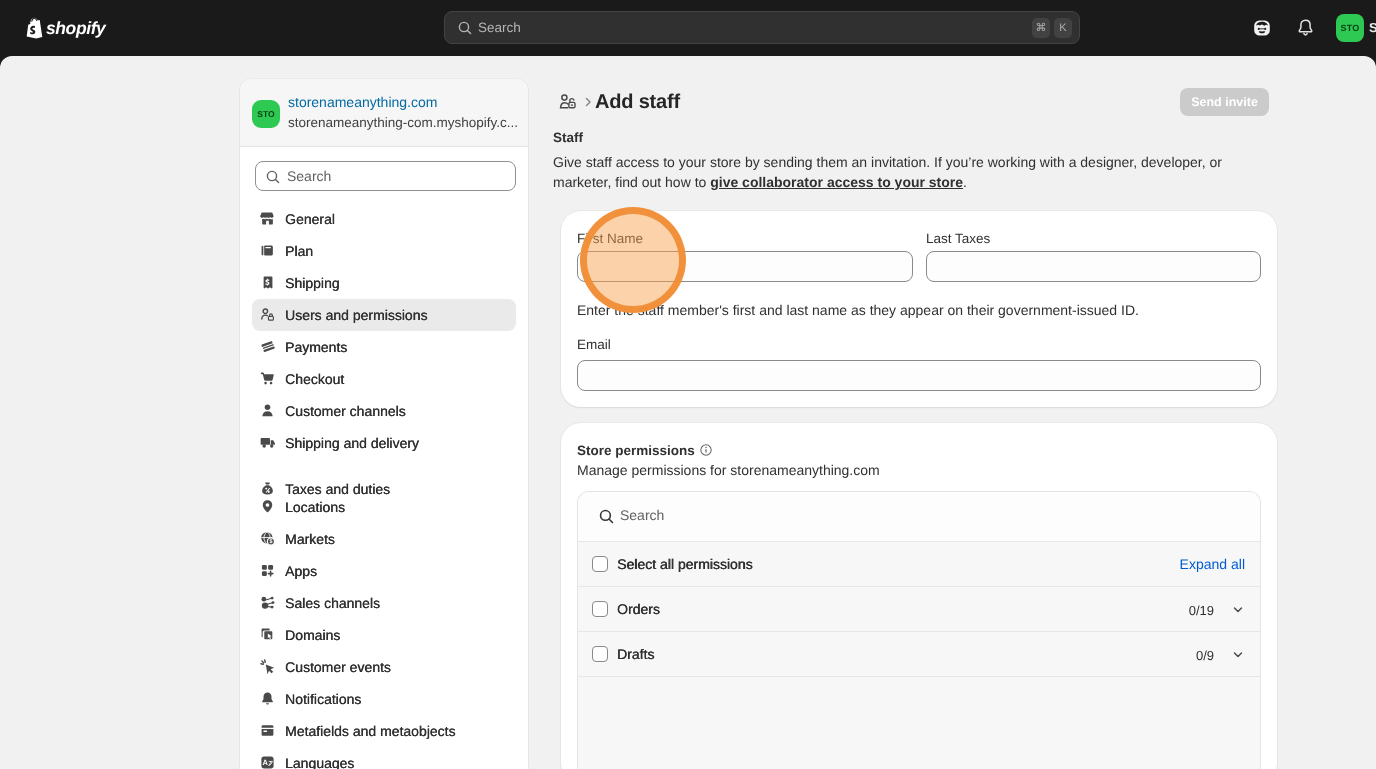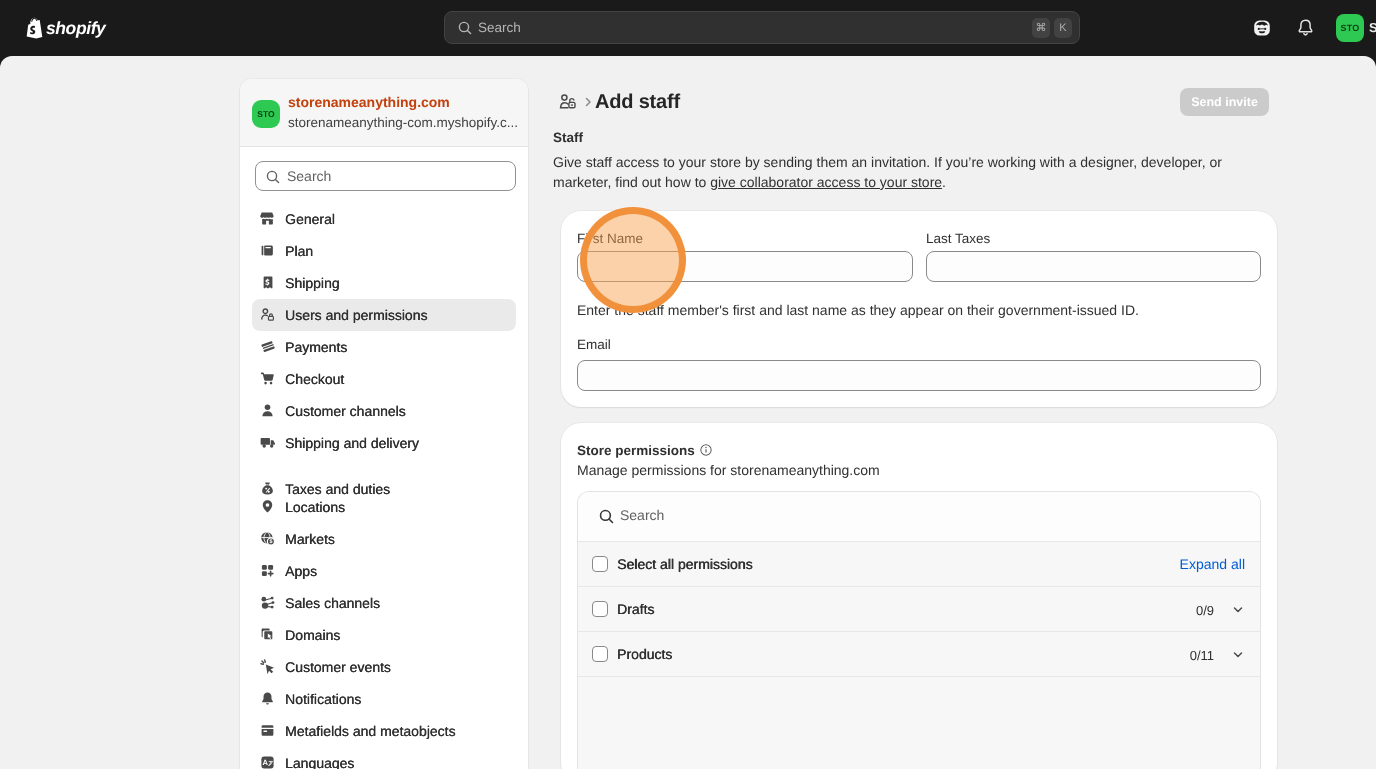--- a/index.html
+++ b/index.html
@@ -19,36 +19,36 @@
 #tb-store { position:absolute; left:1336px; top:14px; width:28px; height:28px; border-radius:8px; background:#2ec952; color:rgba(0,30,5,0.8); font-size:9px; font-weight:bold; text-align:center; line-height:28px; letter-spacing:0.2px; }
 #tb-storename { position:absolute; left:1369px; top:20px; color:#ebebeb; font-size:13px; font-weight:bold; }
 
 
 #frame { position:absolute; left:0; top:56px; width:1376px; height:713px; background:#f1f1f1; border-radius:12px 12px 0 0; overflow:hidden; }
 
 
 #sidebar { position:absolute; left:240px; top:79px; width:288px; height:700px; background:#fff; border-radius:12px; box-shadow:0 1px 2px rgba(0,0,0,0.07), 0 0 0 1px rgba(0,0,0,0.03); overflow:hidden; }
 #sb-head { position:absolute; left:0; top:0; width:288px; height:68px; background:#f6f6f6; border-bottom:1px solid #e3e3e3; }
 #sb-avatar { position:absolute; left:12px; top:21px; width:28px; height:28px; border-radius:9px; background:#2ec952; color:rgba(0,30,5,0.8); font-size:8.5px; font-weight:bold; text-align:center; line-height:28px; }
-#sb-title { position:absolute; left:48px; top:15px; font-size:14px; font-weight:bold; color:#c2410c; }
+#sb-title { position:absolute; left:48px; top:15px; font-size:14px; font-weight:normal; color:#0369a1; }
 #sb-sub { position:absolute; left:48px; top:36px; font-size:13.5px; color:#3f3f3f; }
 #sb-search { position:absolute; left:15px; top:82px; width:261px; height:30px; border:1px solid #919191; border-radius:8px; background:#fff; }
 #sb-search .ph { position:absolute; left:31px; top:6px; font-size:14px; color:#616161; }
 #sb-search .mag { position:absolute; left:9px; top:7px; }
 .nav { position:absolute; left:12px; width:264px; height:32px; border-radius:8px; }
 .nav .ic { position:absolute; left:8px; top:8px; width:15px; height:15px; }
 .nav .lb { position:absolute; left:33px; top:8px; font-size:14px; color:#303030; text-shadow:0.3px 0 0 #303030; }
 .nav.sel { background:#eaeaea; }
 #crumb-ic { position:absolute; left:559px; top:94px; }
 #crumb-sep { position:absolute; left:582px; top:95px; color:#8a8a8a; }
 #h1 { position:absolute; left:595px; top:91px; font-size:20px; font-weight:bold; color:#262626; letter-spacing:-0.2px; }
 #sendbtn { position:absolute; left:1180px; top:88px; width:89px; height:28px; background:#cbcbcb; border-radius:8px; color:#fff; font-size:12.5px; font-weight:bold; text-align:center; line-height:28px; }
 #staff-h { position:absolute; left:553px; top:130px; font-size:13.5px; font-weight:bold; color:#303030; }
 #staff-p { position:absolute; left:553px; top:152px; font-size:14px; color:#303030; line-height:20px; width:700px; }
-#staff-p a { color:#303030; }
+#staff-p a { color:#303030;font-weight:bold; }
 
 .card { position:absolute; background:#fff; border-radius:20px; box-shadow:0 1px 2px rgba(0,0,0,0.07), 0 0 0 1px rgba(0,0,0,0.03);margin-left:8px; }
 #card1 { left:553px; top:211px; width:716px; height:196px; }
 #card2 { left:553px; top:423px; width:716px; height:360px; }
 
 .flabel { position:absolute; font-size:13.5px; color:#303030; }
 .finput { position:absolute; height:31px; background:#fdfdfd; border:1px solid #8a8a8a; border-radius:8px; }
 
 #permtable { position:absolute; left:16px; top:68px; width:684px; height:292px; border:1px solid #e3e3e3; border-radius:12px 12px 0 0; border-bottom:none; overflow:hidden; background:#f7f7f7; }
 .prow { position:relative; width:100%; height:45px; border-top:1px solid #e7e7e7; }
@@ -269,30 +269,30 @@
         </svg>
         <span class="ph">Search</span>
       </div>
       <div class="prow">
         <div class="cb"></div>
         <div class="plb" style="text-shadow:0.55px 0 0 #303030;">Select all permissions</div>
         <div id="expand">Expand all</div>
       </div>
       <div class="prow">
         <div class="cb"></div>
+        <div class="plb">Orders</div>
+        <div class="cnt">0/19</div>
+        <svg class="chev" width="12" height="12" viewBox="0 0 12 12">
+          <path d="M2.5 4l3.5 3.5L9.5 4" fill="none" stroke="#4a4a4a" stroke-width="1.5" stroke-linecap="round" stroke-linejoin="round"></path>
+        </svg>
+      </div>
+      <div class="prow">
+        <div class="cb"></div>
         <div class="plb">Drafts</div>
         <div class="cnt">0/9</div>
-        <svg class="chev" width="12" height="12" viewBox="0 0 12 12">
-          <path d="M2.5 4l3.5 3.5L9.5 4" fill="none" stroke="#4a4a4a" stroke-width="1.5" stroke-linecap="round" stroke-linejoin="round"></path>
-        </svg>
-      </div>
-      <div class="prow">
-        <div class="cb"></div>
-        <div class="plb">Products</div>
-        <div class="cnt">0/11</div>
         <svg class="chev" width="12" height="12" viewBox="0 0 12 12">
           <path d="M2.5 4l3.5 3.5L9.5 4" fill="none" stroke="#4a4a4a" stroke-width="1.5" stroke-linecap="round" stroke-linejoin="round"></path>
         </svg>
       </div>
       <div style="width:100%; height:8px; border-top:1px solid #e7e7e7;"></div>
     </div>
   </div>
 
   <div id="clickring"></div>
 

